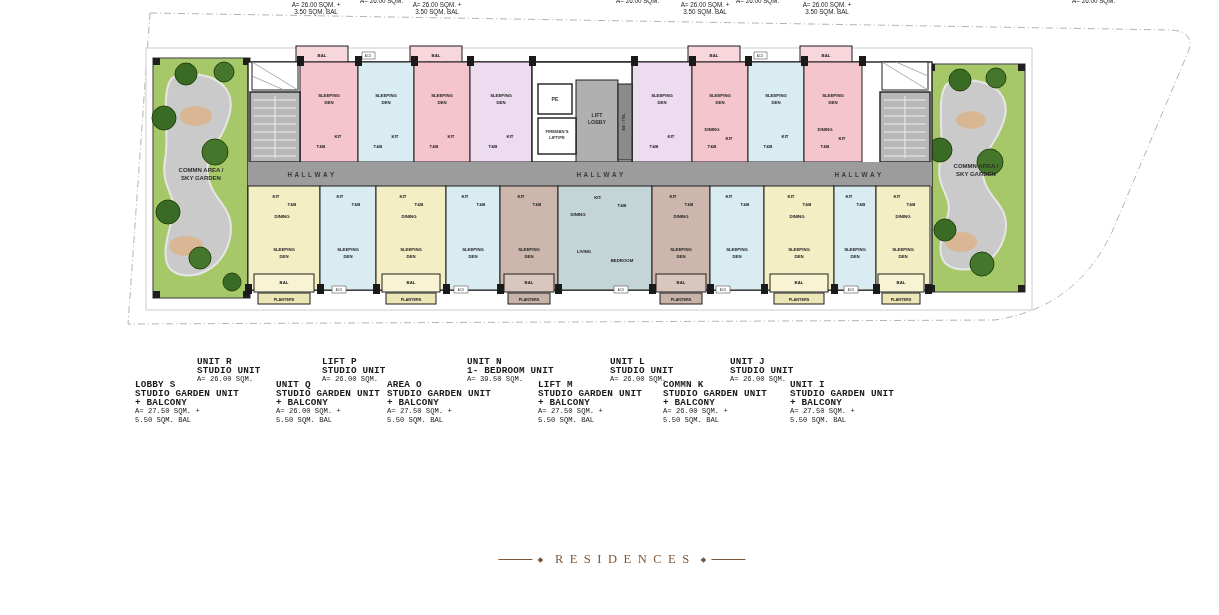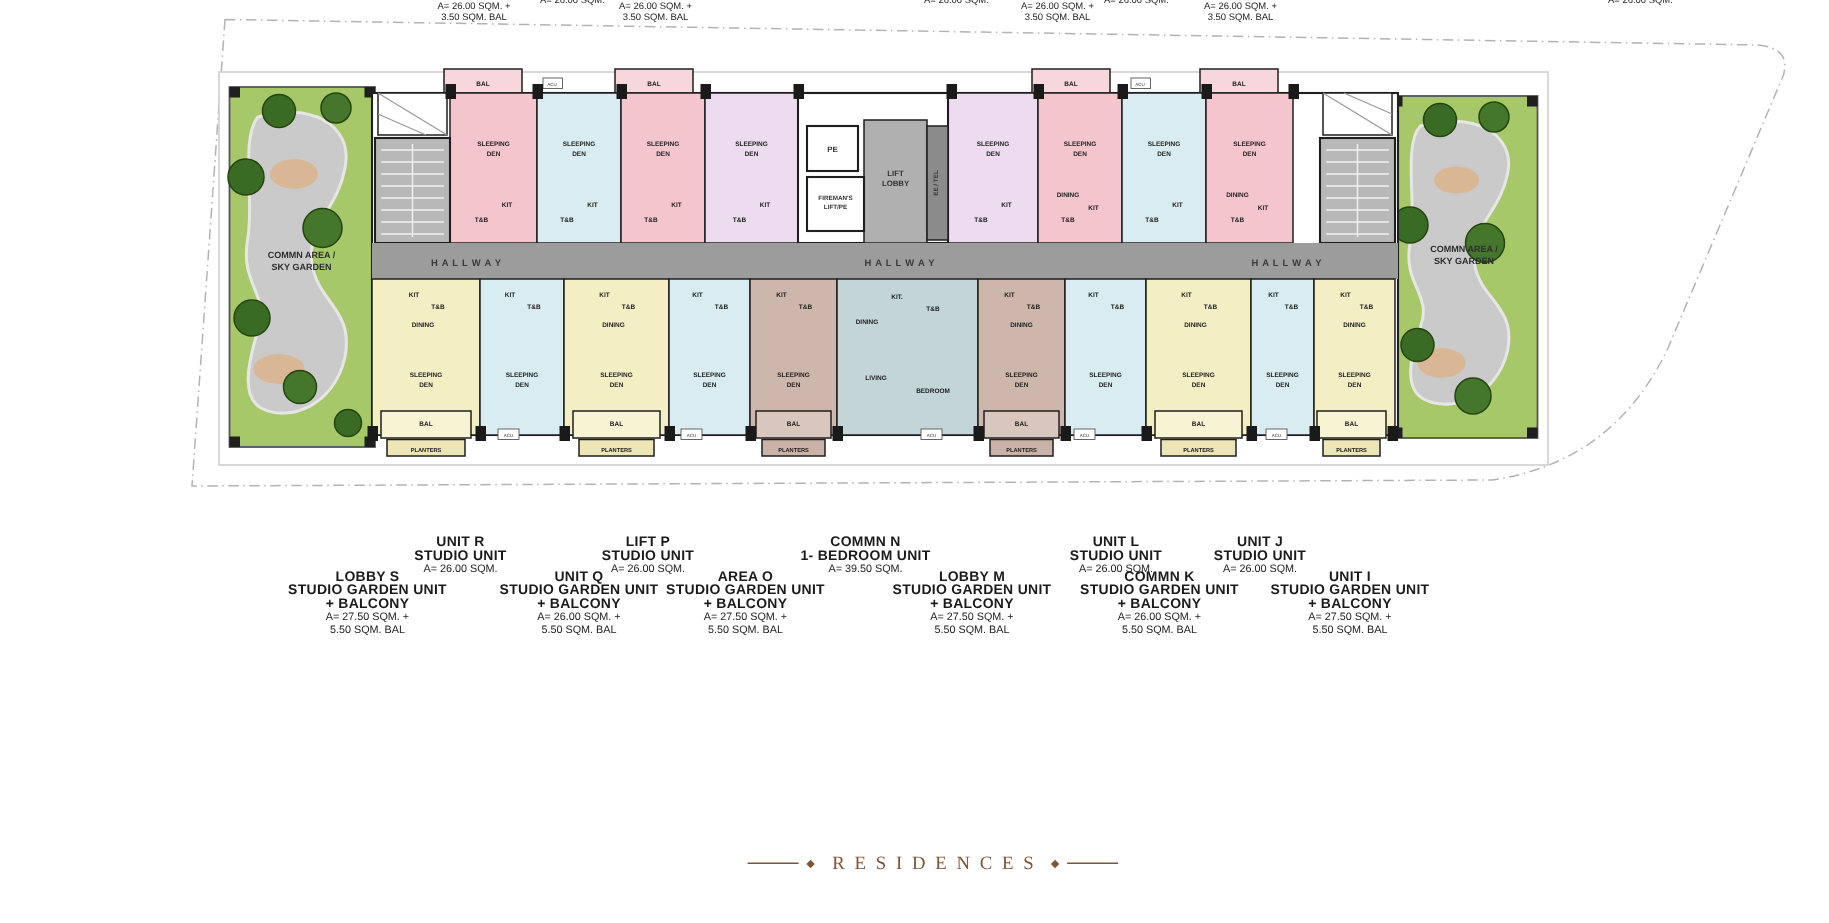--- a/index.html
+++ b/index.html
@@ -19,27 +19,27 @@
   .ta{font-size:3px;fill:#333;text-anchor:middle;}
   .tm{font-size:5.2px;font-weight:bold;fill:#333;text-anchor:middle;}
   .tf{font-size:4.2px;font-weight:bold;fill:#333;text-anchor:middle;}
   .th{font-size:6.3px;font-weight:bold;fill:#3a3a3a;text-anchor:middle;letter-spacing:.5px;}
   .tg{font-size:6px;font-weight:bold;fill:#2e2e2e;text-anchor:middle;}
   .u-pink{fill:#f4c5cd;}.u-blue{fill:#d9ecf2;}.u-lav{fill:#eddbf0;}
   .u-cream{fill:#f4eec5;}.u-brown{fill:#cdb7ad;}.u-teal{fill:#c4d5d8;}
   .wall{stroke:#1f1f1f;stroke-width:1.4;}
   .wall2{stroke:#1f1f1f;stroke-width:1;}
   
-  .lg{position:absolute;width:220px;margin-left:-110px;text-align:center;line-height:9px;}
+  .lg{position:absolute;width:220px;margin-left:-110px;text-align:left;line-height:9px;font-family:Liberation Mono, monospace;}
   .lg-name,.lg-type{font-weight:bold;font-size:9.3px;letter-spacing:.2px;}
   .lg-area{font-size:7.2px;color:#222;line-height:8.5px;}
   
   .logo{position:absolute;left:622px;top:552px;transform:translateX(-50%);text-align:center;color:#7d5638;}
   .logo-title{font-family:"Liberation Serif",serif;font-size:37px;letter-spacing:1.5px;line-height:34px;white-space:nowrap;}
-  .logo-sub{margin-top:16px;display:flex;align-items:center;justify-content:center;gap:6px;}
+  .logo-sub{margin-top:0;display:flex;align-items:center;justify-content:center;gap:6px;}
   .logo-sub-text{font-family:"Liberation Serif",serif;font-size:12.5px;letter-spacing:6.5px;text-indent:6.5px;white-space:nowrap;}
   .rule{display:inline-block;width:34px;height:1.4px;background:#7d5638;}
   .ruledot{display:inline-block;width:4px;height:4px;background:#7d5638;transform:rotate(45deg);}
 </style>
 </head>
 <body>
 
 <div class="canvas">
 
   <div class="topcut">
@@ -304,25 +304,25 @@
     <div class="lg-name">UNIT R</div>
     <div class="lg-type">STUDIO UNIT</div>
     <div class="lg-area">A= 26.00 SQM.</div>
   </div>
   <div class="lg" style="left:432px;top:357px">
     <div class="lg-name">LIFT P</div>
     <div class="lg-type">STUDIO UNIT</div>
     <div class="lg-area">A= 26.00 SQM.</div>
   </div>
   <div class="lg" style="left:577px;top:357px">
-    <div class="lg-name">COMMN N</div>
+    <div class="lg-name">UNIT N</div>
     <div class="lg-type">1- BEDROOM UNIT</div>
     <div class="lg-area">A= 39.50 SQM.</div>
   </div>
-  <div class="lg" style="left:744px;top:357px">
+  <div class="lg" style="left:720px;top:357px">
     <div class="lg-name">UNIT L</div>
     <div class="lg-type">STUDIO UNIT</div>
     <div class="lg-area">A= 26.00 SQM.</div>
   </div>
   <div class="lg" style="left:840px;top:357px">
     <div class="lg-name">UNIT J</div>
     <div class="lg-type">STUDIO UNIT</div>
     <div class="lg-area">A= 26.00 SQM.</div>
   </div>
 
@@ -341,21 +341,21 @@
     <div class="lg-area">5.50 SQM. BAL</div>
   </div>
   <div class="lg" style="left:497px;top:380px">
     <div class="lg-name">AREA O</div>
     <div class="lg-type">STUDIO GARDEN UNIT</div>
     <div class="lg-type">+ BALCONY</div>
     <div class="lg-area">A= 27.50 SQM. +</div>
     <div class="lg-area">5.50 SQM. BAL</div>
   </div>
   <div class="lg" style="left:648px;top:380px">
-    <div class="lg-name">LOBBY M</div>
+    <div class="lg-name">LIFT M</div>
     <div class="lg-type">STUDIO GARDEN UNIT</div>
     <div class="lg-type">+ BALCONY</div>
     <div class="lg-area">A= 27.50 SQM. +</div>
     <div class="lg-area">5.50 SQM. BAL</div>
   </div>
   <div class="lg" style="left:773px;top:380px">
     <div class="lg-name">COMMN K</div>
     <div class="lg-type">STUDIO GARDEN UNIT</div>
     <div class="lg-type">+ BALCONY</div>
     <div class="lg-area">A= 26.00 SQM. +</div>

